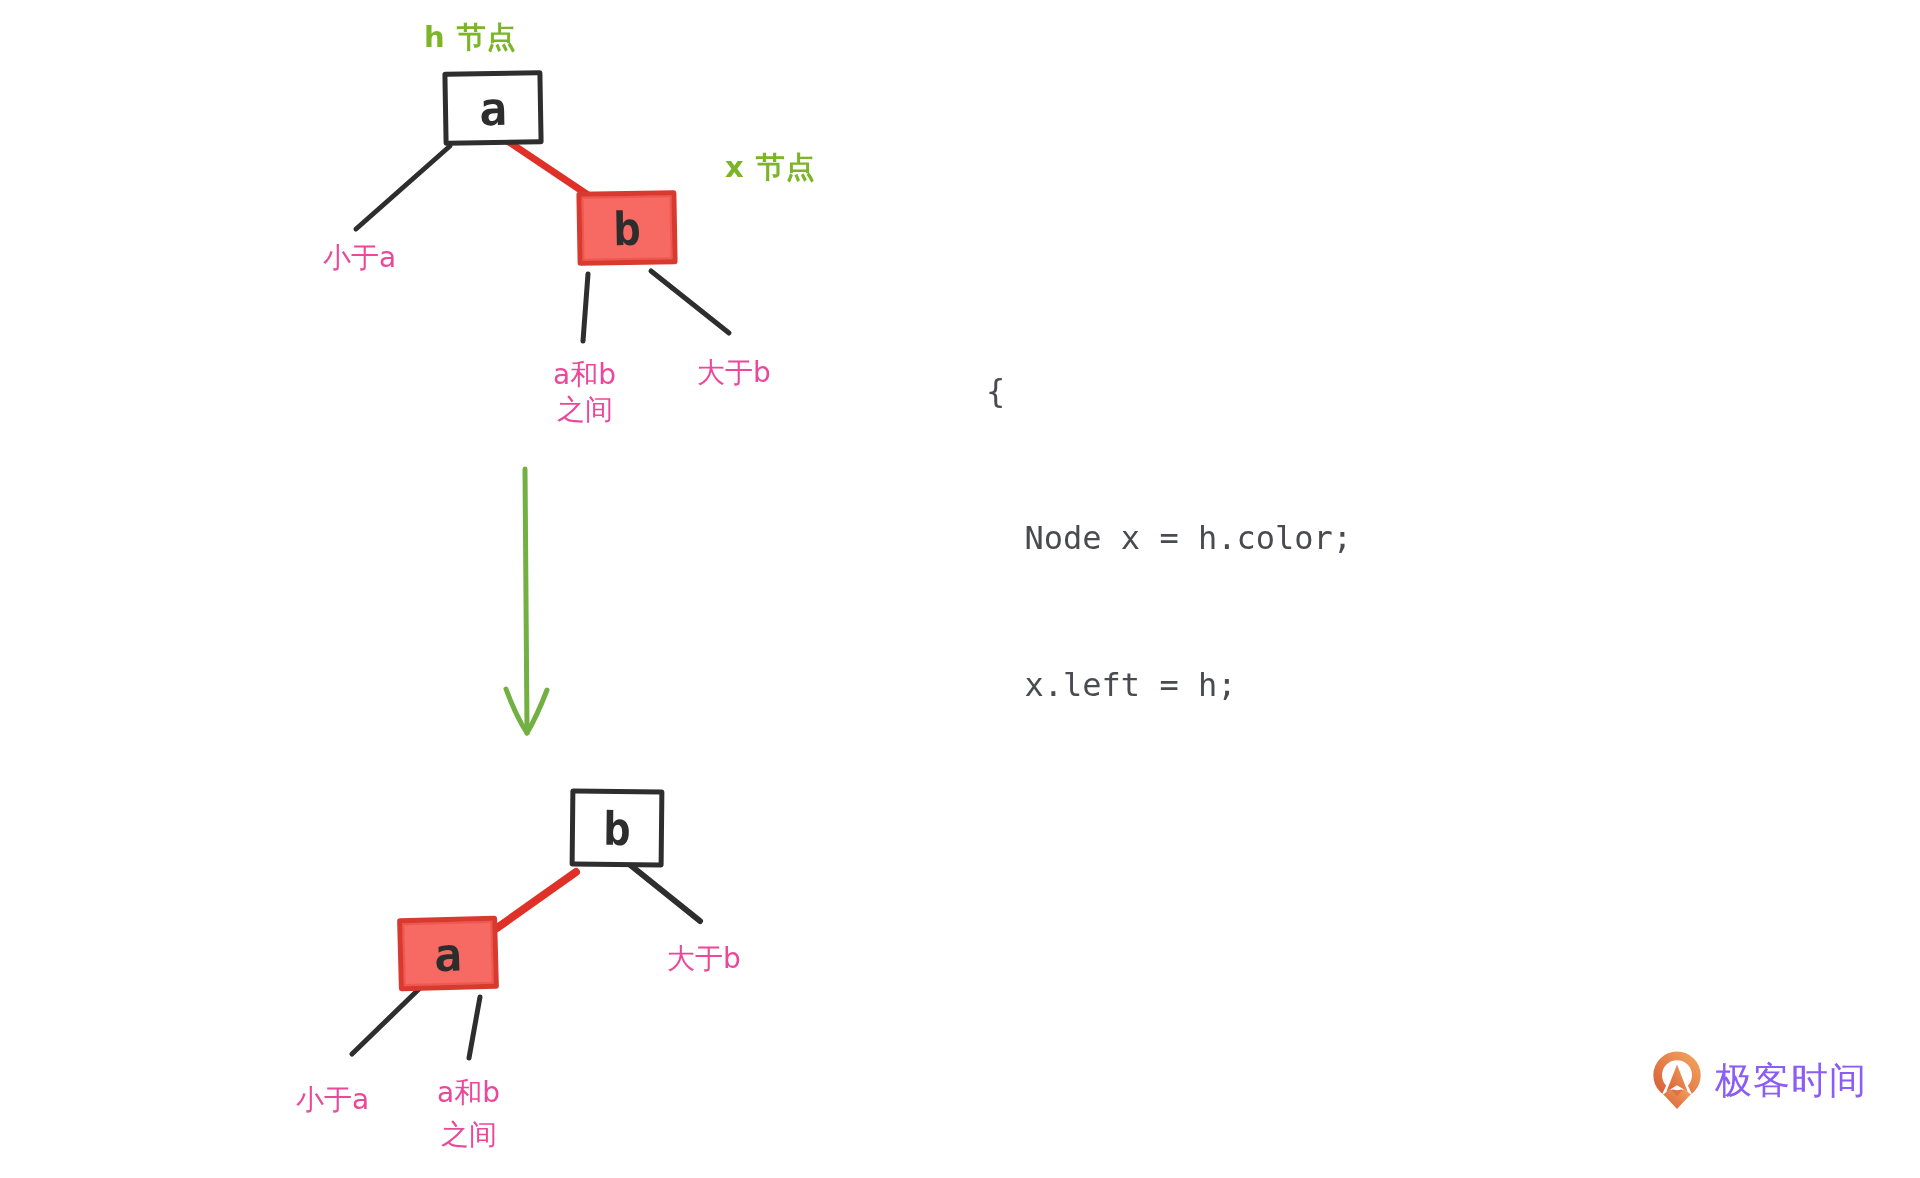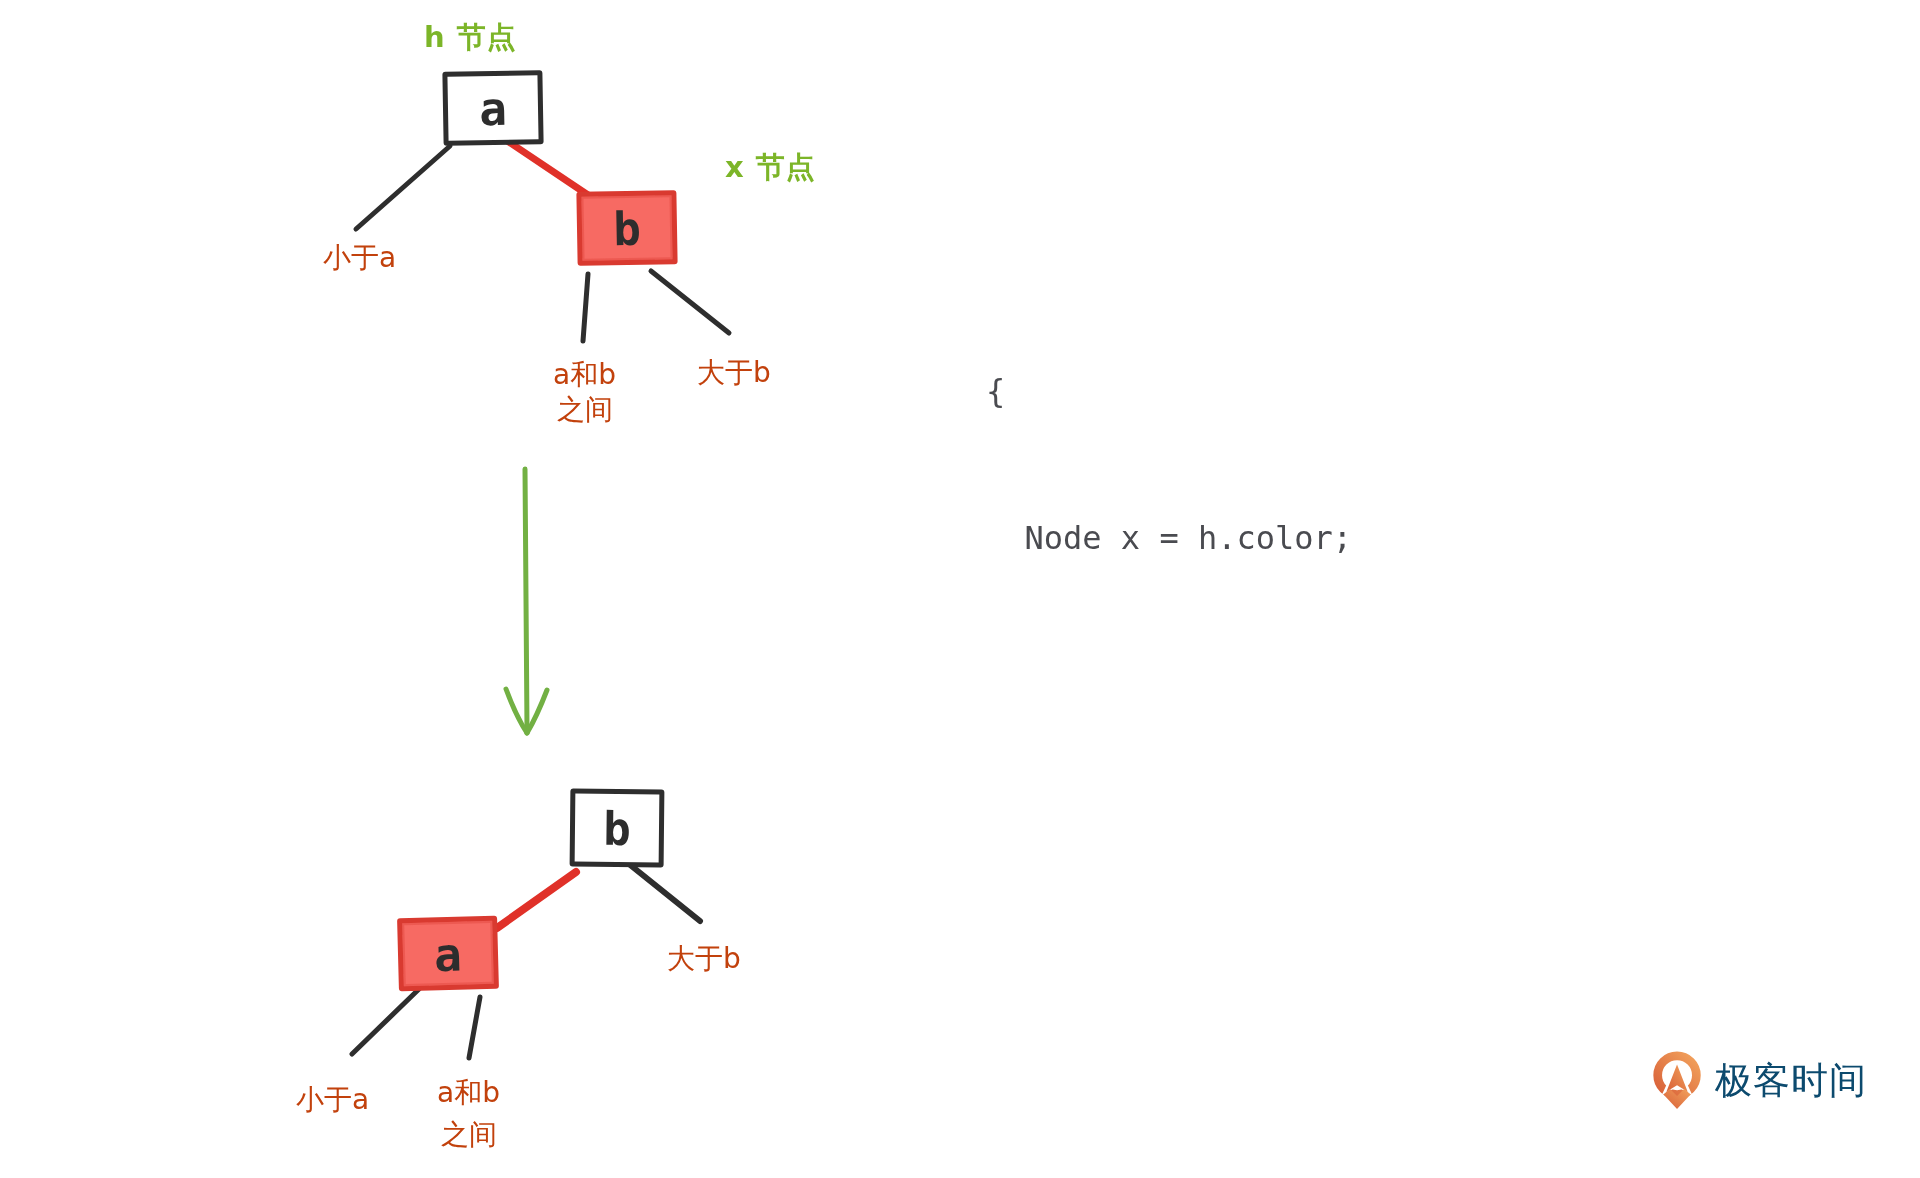--- a/index.html
+++ b/index.html
@@ -33,41 +33,41 @@
 
   .green-label{
     position:absolute;
     color:#7cb528;
     font-size:29px;font-weight:700;
     letter-spacing:1px;
     white-space:nowrap;
   }
   .gray-label{
     position:absolute;
-    color:#c2410c;
+    color:#ec4899;
     font-size:28px;font-weight:500;
     white-space:nowrap;
   }
 
   .code-block{
     position:absolute;
     left:986px;top:269px;
     font-family:"DejaVu Sans Mono","Liberation Mono",monospace;
     font-size:32px;line-height:49px;
     color:#4a4b50;
     white-space:pre;
   }
 
   .logo{
     position:absolute;left:1649px;top:1049px;
     display:flex;align-items:center;
   }
   .logo-text{
     margin-left:8px;
-    color:#0c4a6e;
+    color:#8b5cf6;
     font-size:37px;font-weight:500;
     letter-spacing:1px;
     white-space:nowrap;
   }
 </style>
 </head>
 <body>
 
 <div class="canvas">
 
@@ -122,20 +122,21 @@
 
   <div class="gray-label" style="left:296px;top:1081px;">小于a</div>
 
   <div class="gray-label" style="left:437px;top:1074px;">a和b</div>
 
   <div class="gray-label" style="left:441px;top:1116px;">之间</div>
 
   <div class="code-block">
     <div class="code-line">{</div>
     <div class="code-line">  Node x = h.color;</div>
+    <div class="code-line">  x.left = h;</div>
     
     
     
     
     
     
   </div>
 
   <div class="logo">
     <svg width="58" height="64" viewBox="0 0 60 66">

